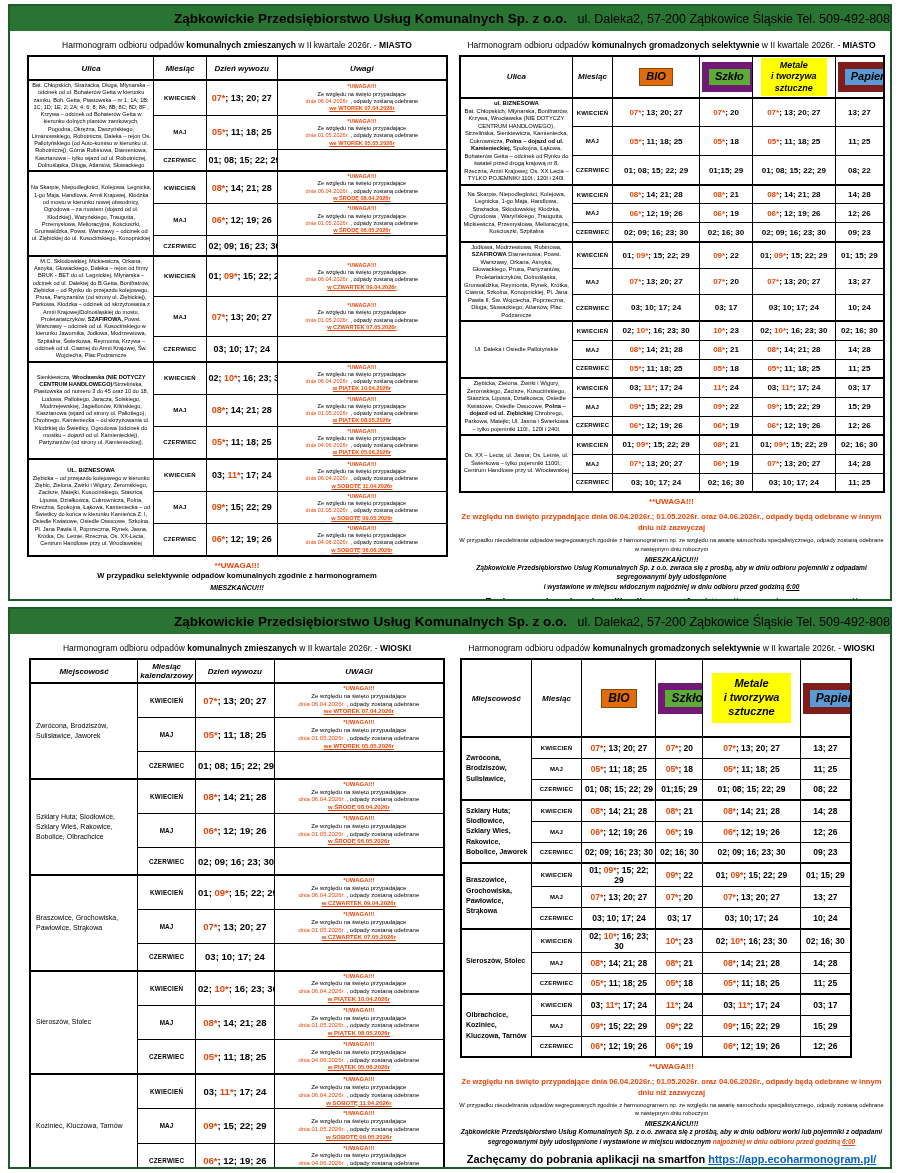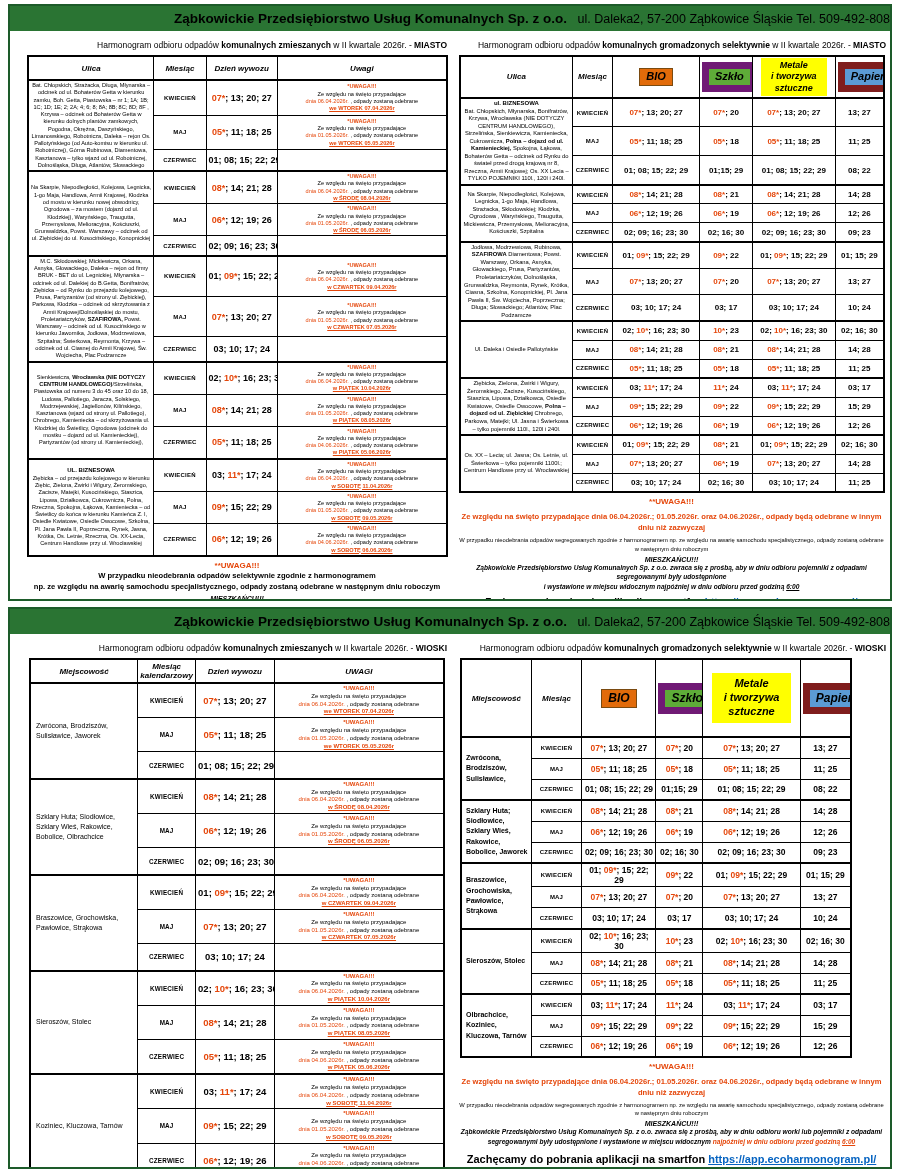--- a/index.html
+++ b/index.html
@@ -11,21 +11,21 @@
         background:#fff;overflow:hidden;}
   .page.p1{height:597px}
   .page.p2{height:562px;margin-top:6px}
   .topbar{background:var(--bar);color:#000000;text-align:right;padding:3px 0 4px;}
   .topbar .co{font-weight:bold;font-size:13.5px}
   .topbar .addr{font-size:12.5px;margin-left:6px}
   .cols{display:flex}
   .panel{padding-top:4px}
   .pl{width:445px;padding-left:17px;padding-right:8px}
   .pr{width:435px;padding-left:2px;padding-right:4px}
-  .subtitle{font-size:8.5px;text-align:right;margin:5px 0 5px;}
+  .subtitle{font-size:8.5px;text-align:center;margin:5px 0 5px;}
   .subtitle b{font-weight:bold}
   
   .tblc{margin:0 auto}
   .t1l{width:421px}
   .t1r{width:426px;margin-left:2px}
   .t2l{width:416px}
   .t2r{width:392px;margin-left:3px}
   table.sched{border-collapse:collapse;width:100%;table-layout:fixed;border:2px solid #000}
   .sched td{border:1px solid #000;vertical-align:middle;padding:1px 2px;height:20px;overflow:hidden}
   .sched tr.sec td{border-top:2px solid #000}
@@ -239,22 +239,21 @@
                   <div>Ze względu na święto przypadające</div>
                   <div><span class="rd">dnia 04.06.2026r.</span> , odpady zostaną odebrane</div>
                   <div class="nd">w SOBOTĘ 06.06.2026r</div>
                 </td>
               </tr>
             </tbody>
           </table>
         </div>
       <div class="foot">
         <div class="fu">**UWAGA!!!</div>
-        <div class="fb">W przypadku nieodebrania odpadów selektywnie zgodnie z harmonogramem</div>
-        <div class="fb">np. ze względu na awarię samochodu specjalistycznego, odpady zostaną odebrane w następnym dniu roboczym</div>
+        <div class="fb">W przypadku selektywnie odpadów komunalnych zgodnie z harmonogramem</div>
         <div class="fm">MIESZKAŃCU!!!</div>
 
       </div>
     </div>
     <div class="panel pr">
       <div class="subtitle"><span>Harmonogram odbioru odpadów </span><b>komunalnych gromadzonych selektywnie</b><span> w II kwartale 2026r. -</span><b> MIASTO</b></div>
       <div class="tblc t1r">
           <table class="sched">
             <colgroup>
               <col style="width:26.5%">

